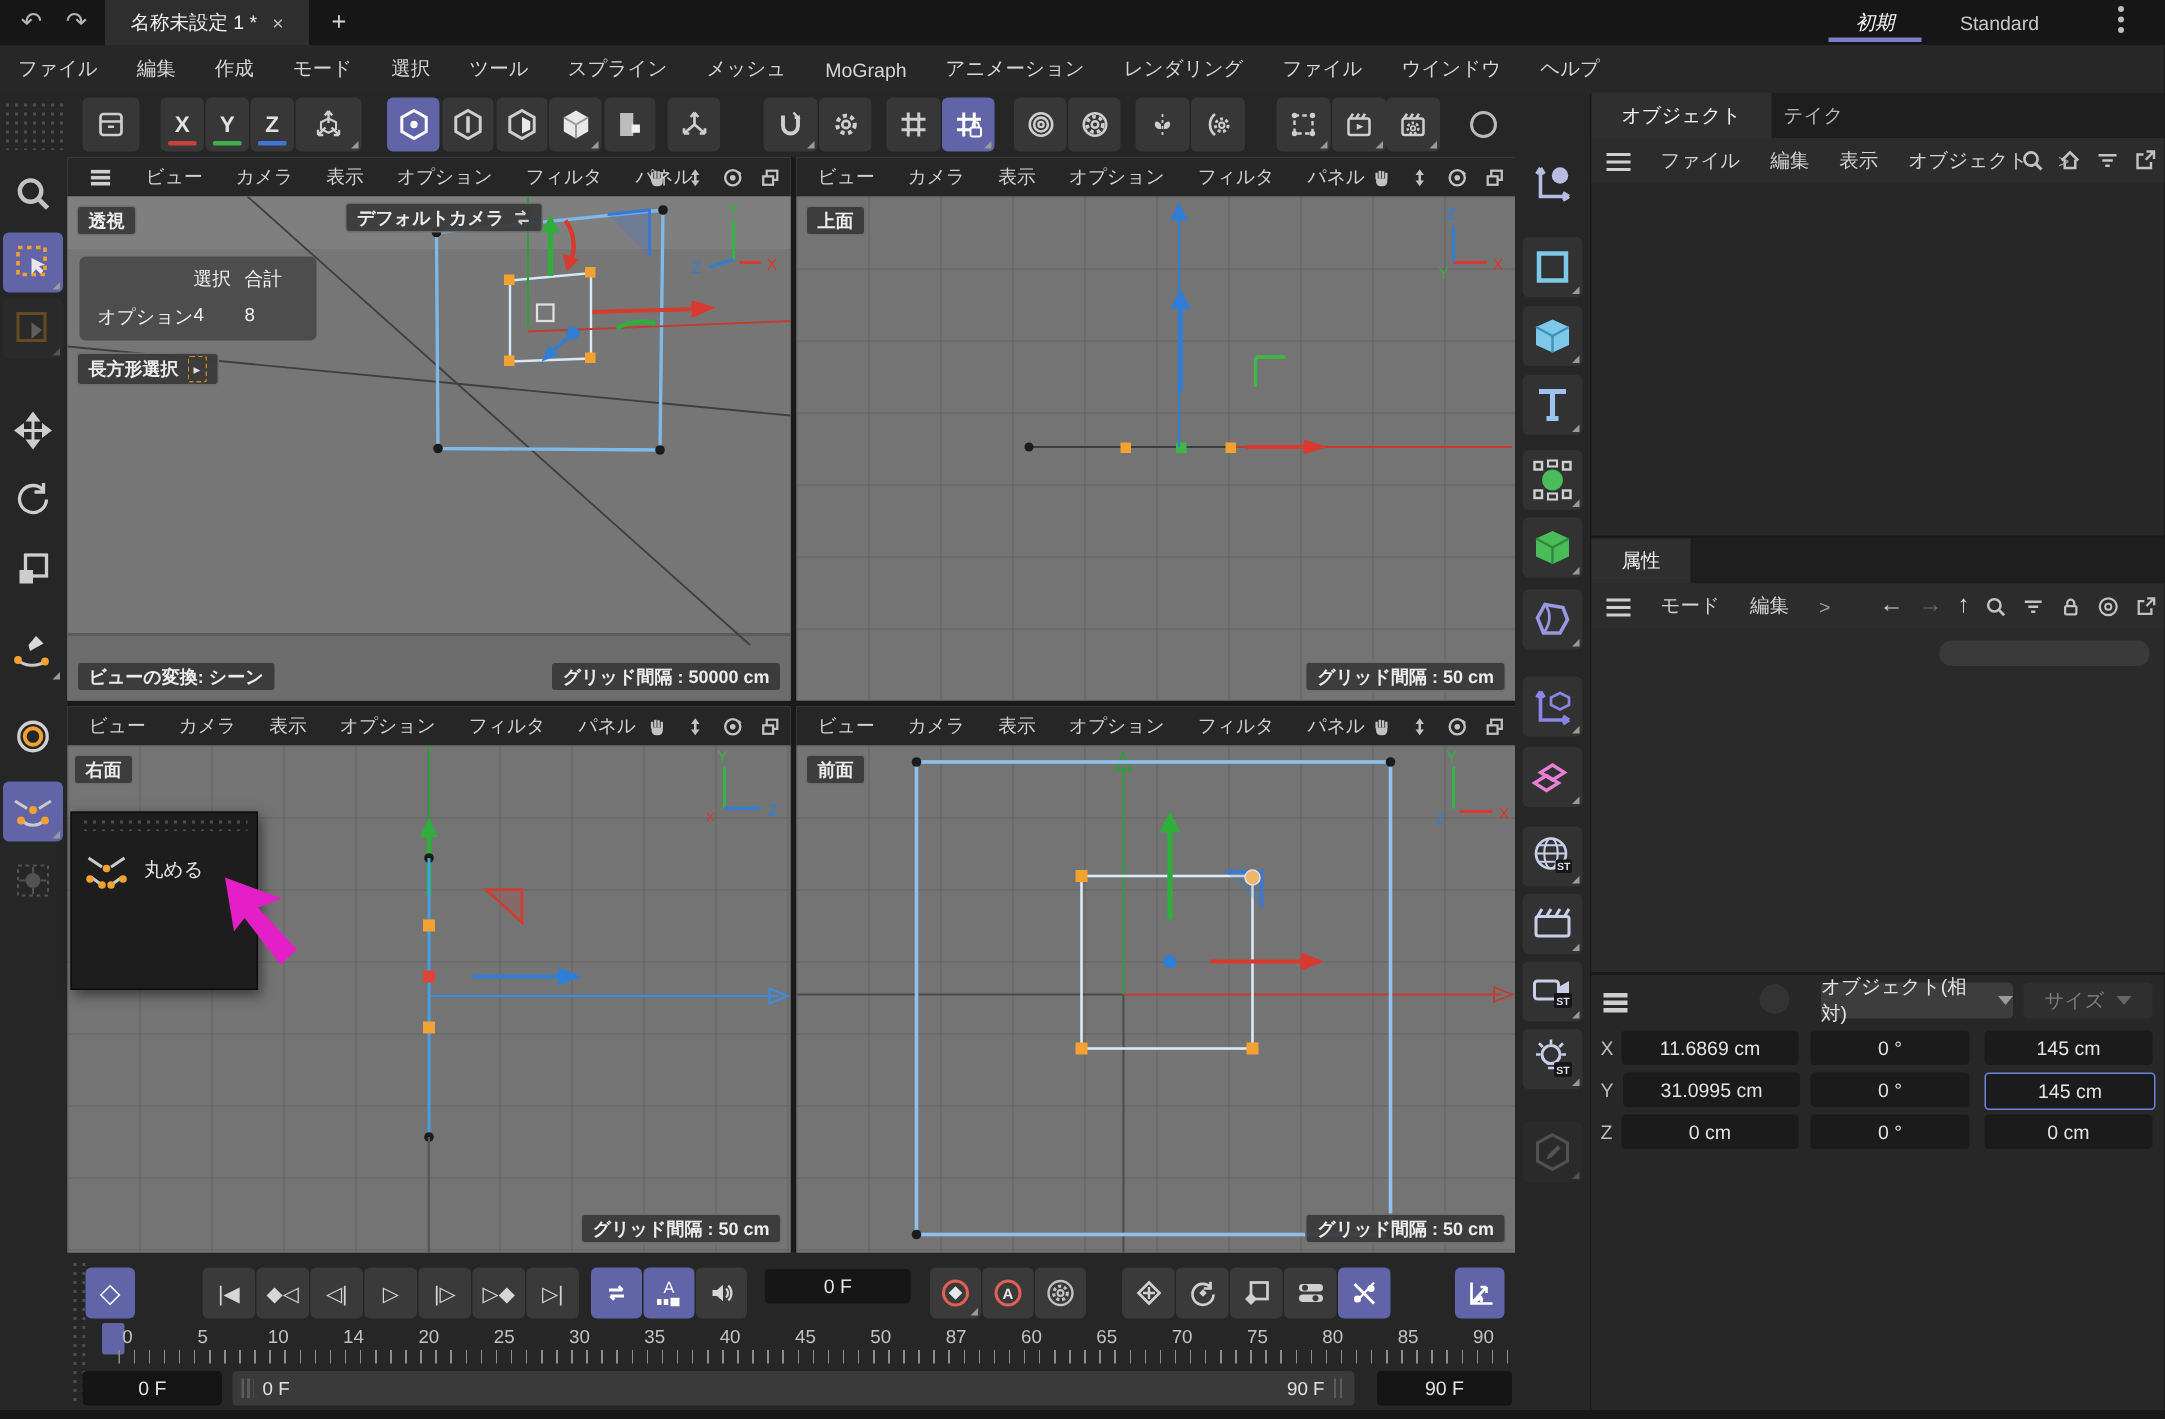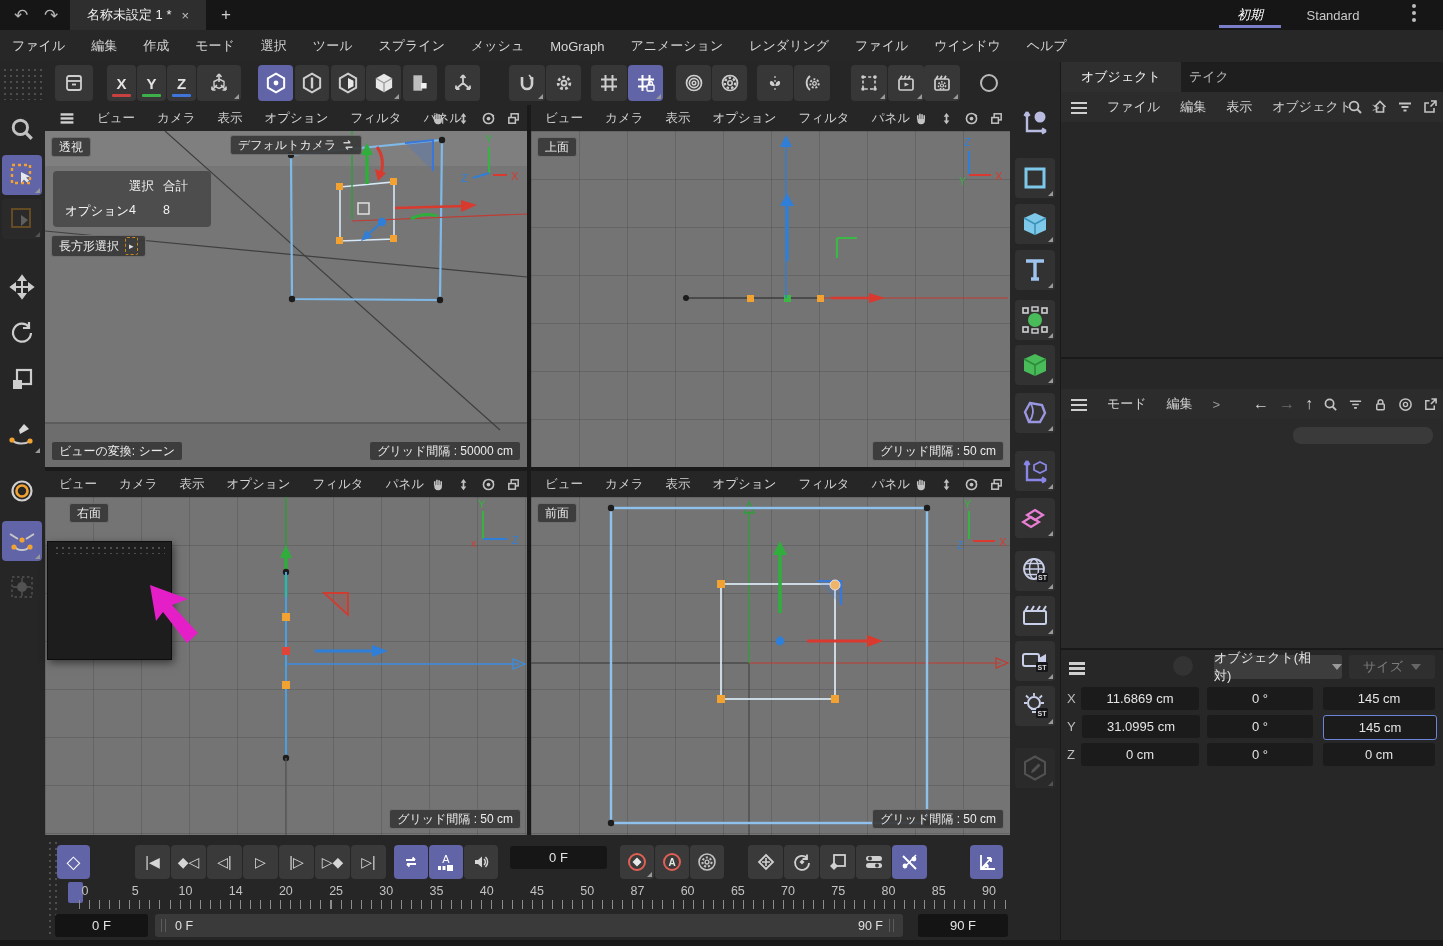--- a/index.html
+++ b/index.html
@@ -50,21 +50,21 @@
   .vp-menu{position:absolute;left:0;top:0;right:0;height:26px;background:#262626;display:flex;align-items:center;
            gap:22px;padding-left:14px;color:#d2d2d2;font-size:12.5px;}
   .vp-menu .vmi{cursor:pointer;white-space:nowrap;}
   .vp-icons{position:absolute;right:6px;top:0;height:26px;display:flex;align-items:center;gap:10px;}
   .vp-canvas{position:absolute;left:0;top:26px;right:0;bottom:0;background:#747474;}
   .vp-canvas.ortho{background-color:#747474;
       background-image:linear-gradient(rgba(0,0,0,.13) 1px,transparent 1px),
                        linear-gradient(90deg,rgba(0,0,0,.13) 1px,transparent 1px);
       background-size:48px 48px;}
   .chip{position:absolute;background:rgba(56,56,56,.92);border:1px solid #6e6e6e;border-radius:3px;
-        color:#ececec;font-size:12px;padding:1px 7px;line-height:16px;white-space:nowrap;}
+        color:#ececec;font-size:12px;padding:1px 7px;line-height:16px;white-space:nowrap;font-weight:bold;}
   .selinfo{position:absolute;left:8px;top:40px;background:rgba(72,72,72,.88);border-radius:4px;color:#f2f2f2;
            padding:7px 12px;display:grid;grid-template-columns:64px 34px 36px;row-gap:8px;font-size:12.5px;}
   .selinfo div{text-align:left;}
   
   .ctx{position:absolute;left:47px;top:541px;width:123px;height:117px;background:#1d1d1d;border:1px solid #0d0d0d;
        box-shadow:2px 3px 8px rgba(0,0,0,.5);z-index:30;}
   .ctx-grip{height:9px;margin:3px 6px 2px 6px;}
   .ctx-item{height:48px;display:flex;align-items:center;gap:10px;padding-left:8px;color:#e3e3e3;font-size:13px;cursor:pointer;}
   .ctx-item.hover{background:#474747;}
   
@@ -684,21 +684,21 @@
           <polygon points="343,154 327,148 327,160" fill="#2f7fd8"></polygon>
           <circle cx="241" cy="261" r="3.2" fill="#1c1c1c"></circle>
           <line x1="241" y1="261" x2="241" y2="338" stroke="#565656" stroke-width="1.4"></line>
           <polygon points="279,96 303,96 303,118" fill="rgba(208,60,48,.18)" stroke="#d03c30" stroke-width="1.8"></polygon>
           <line x1="438" y1="14" x2="438" y2="42" stroke="#36b342" stroke-width="2"></line>
           <text x="433" y="11" font-size="11" fill="#36b342" font-family="Liberation Sans,sans-serif">Y</text>
           <line x1="438" y1="42" x2="462" y2="42" stroke="#2f7fd8" stroke-width="2"></line>
           <text x="467" y="47" font-size="11" fill="#2f7fd8" font-family="Liberation Sans,sans-serif">Z</text>
           <text x="426" y="50" font-size="10" fill="#d9392e" font-family="Liberation Sans,sans-serif">x</text>
         </svg>
-        <span class="chip" style="left:24px;top:6px">右面</span>
+        <span class="chip" style="left:4px;top:6px">右面</span>
         <span class="chip" style="right:6px;bottom:6px">グリッド間隔 : 50 cm</span>
       </div>
     </div>
 
     <div class="viewport" style="left:486px;top:366px;width:479px;height:364px">
       <div class="vp-menu">
         <span style="display:contents"><span class="vmi">ビュー</span><span class="vmi">カメラ</span><span class="vmi">表示</span><span class="vmi">オプション</span><span class="vmi">フィルタ</span><span class="vmi">パネル</span></span>
         <span class="vp-icons">
           <svg width="15" height="15" viewBox="0 0 16 16" color="#c2c2c2">
               <use href="#hand"></use>
@@ -749,20 +749,26 @@
           <text x="426" y="52" font-size="10" fill="#2f7fd8" font-family="Liberation Sans,sans-serif">Z</text>
         </svg>
         <span class="chip" style="left:6px;top:6px">前面</span>
         <span class="chip" style="right:6px;bottom:6px">グリッド間隔 : 50 cm</span>
       </div>
     </div>
   </div>
 
   <div class="ctx">
     <div class="ctx-grip grip-dots"></div>
+    <div class="ctx-item">
+      <svg class="ic" width="30" height="30" viewBox="0 0 30 30">
+          <use href="#round-ic"></use>
+        </svg>
+      <span>丸める</span>
+    </div>
   </div>
   <svg class="abs" style="left:148px;top:583px;z-index:40" width="60" height="62" viewBox="0 0 60 62">
     <polygon points="2,2 40,16 24,22 50,50 39,60 15,29 8,38" fill="#e51fc7"></polygon>
   </svg>
 
   <div class="rpanel">
 
     <div class="ptabrow" style="top:0">
       <div class="ptab active" style="left:0">
           <span>オブジェクト</span>
@@ -785,20 +791,25 @@
         <svg width="16" height="16" viewBox="0 0 16 16" color="#c2c2c2">
             <use href="#filter"></use>
           </svg>
         <svg width="16" height="16" viewBox="0 0 16 16" color="#c2c2c2">
             <use href="#export"></use>
           </svg>
       </span>
     </div>
     <div class="abs" style="left:0;top:295px;width:383px;height:2px;background:#191919"></div>
 
+    <div class="ptabrow" style="top:297px">
+      <div class="ptab active" style="left:0">
+          <span>属性</span>
+        </div>
+    </div>
     <div class="pmenu" style="top:327px">
       <span class="hbg" style="margin-bottom:8px"></span>
       <span style="display:contents"><span class="pmi">モード</span><span class="pmi">編集</span></span>
       <span class="pmi" style="color:#9a9a9a">&gt;</span>
       <span class="pmenu-icons" style="gap:10px">
         <span style="font-size:16px;color:#d2d2d2">←</span>
         <span style="font-size:16px;color:#6a6a6a">→</span>
         <span style="font-size:16px;color:#d2d2d2">↑</span>
         <svg width="15" height="15" viewBox="0 0 16 16" color="#c2c2c2">
             <use href="#mag"></use>

